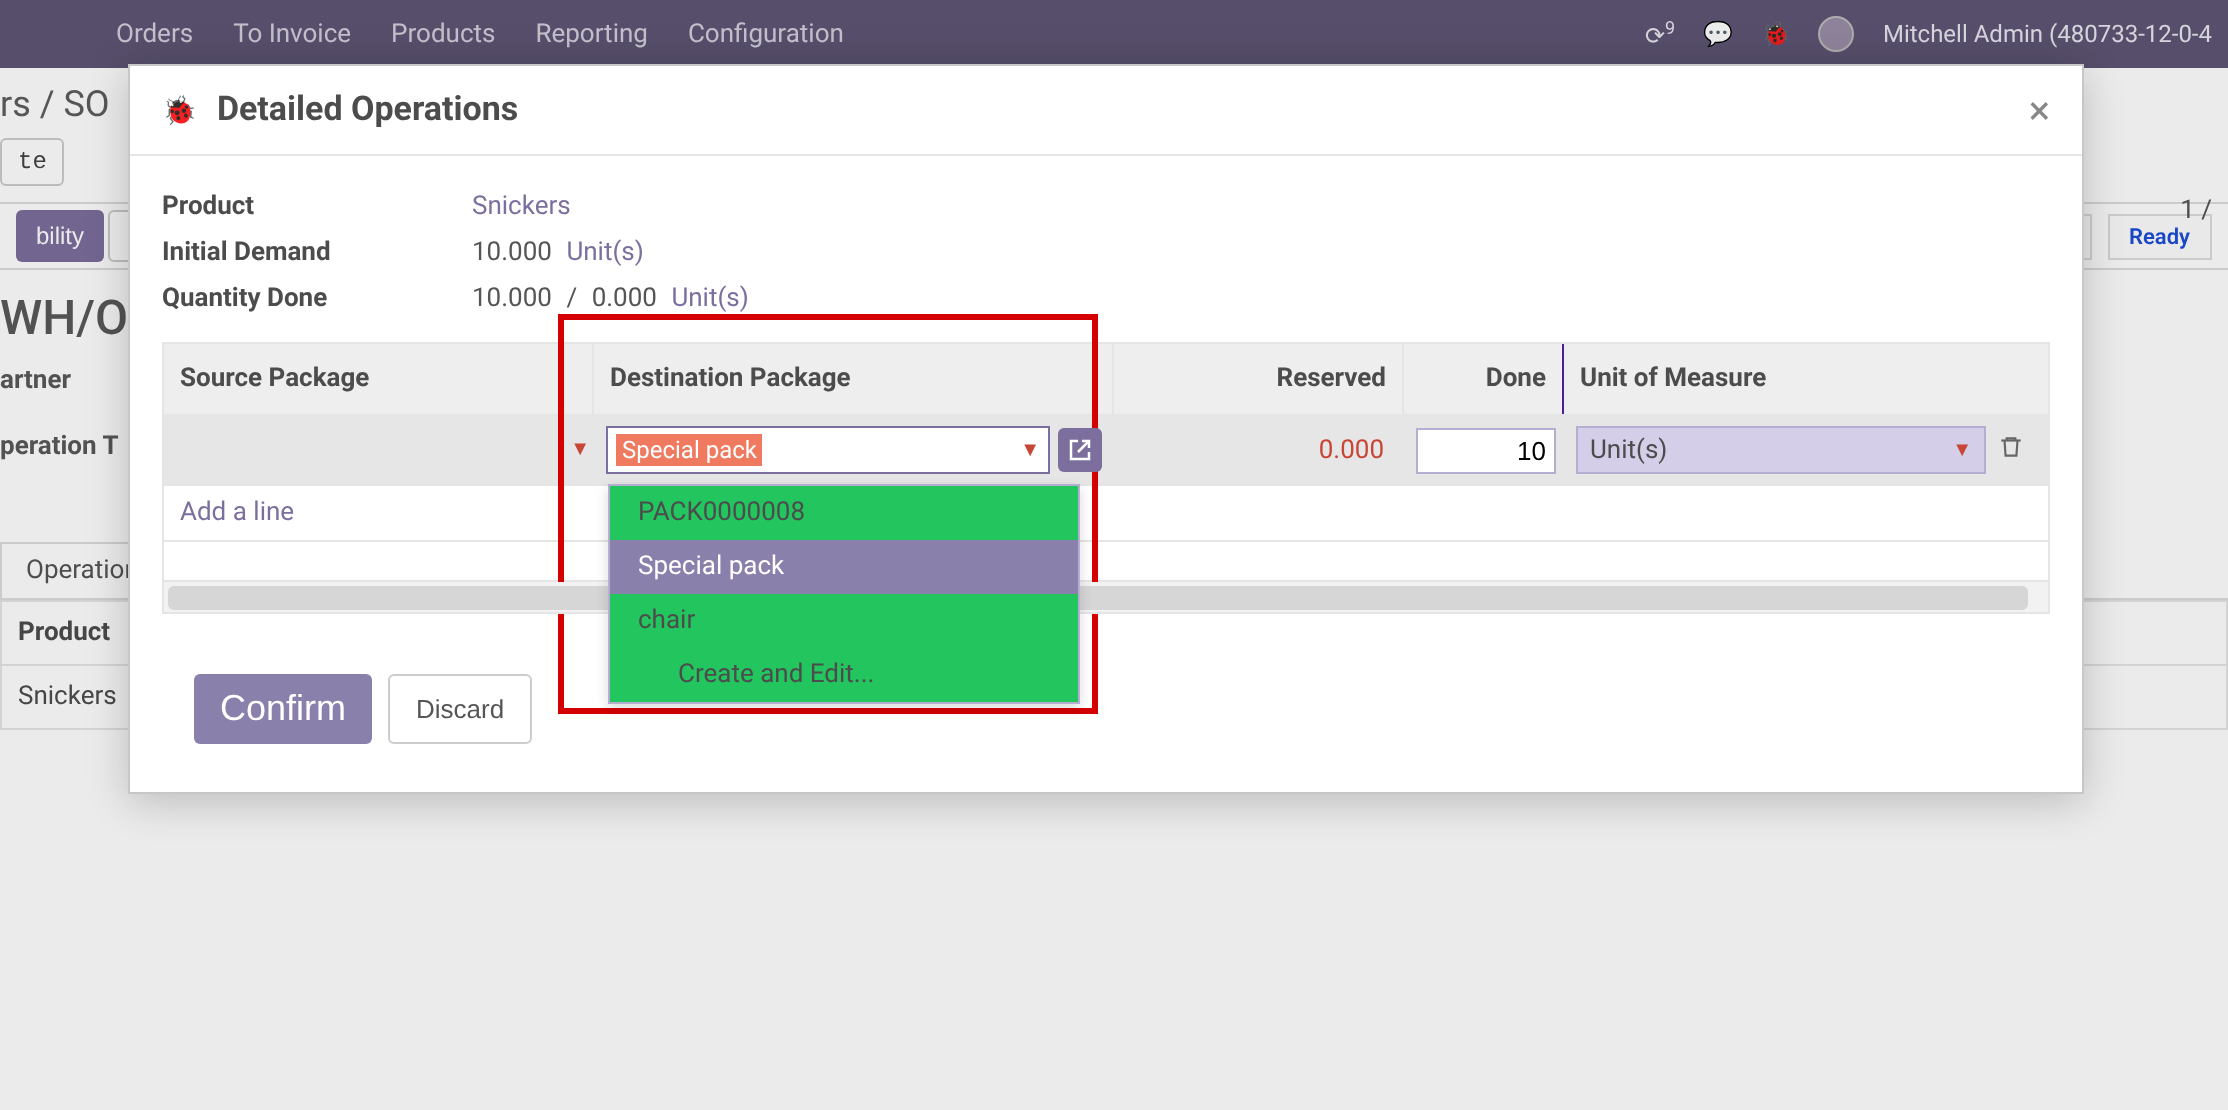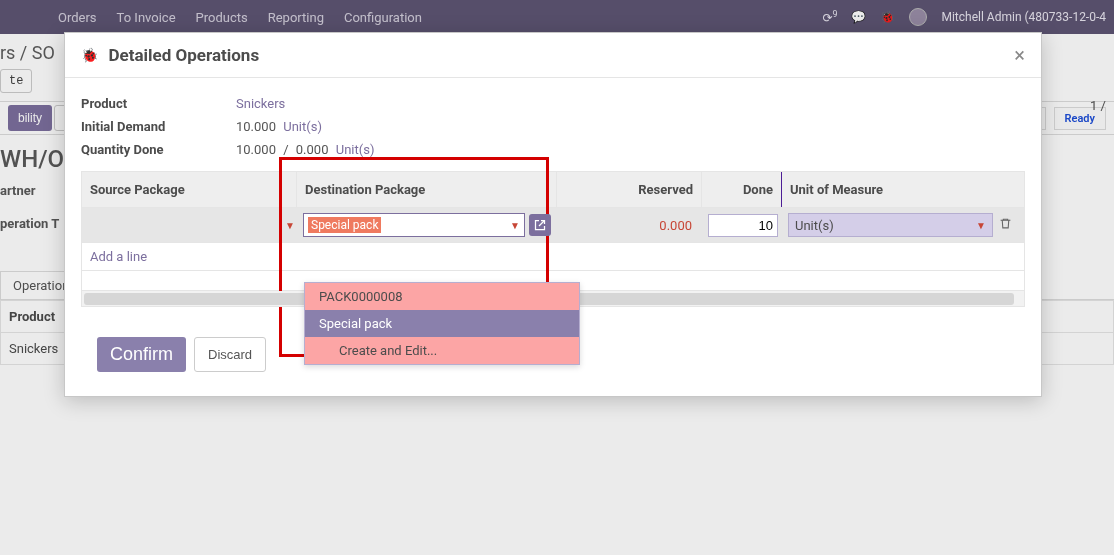--- a/index.html
+++ b/index.html
@@ -406,26 +406,25 @@
   top: -14px;
   left: 198px;
   width: 270px;
   height: 200px;
   pointer-events: none;
 }
 .dd-menu {
   position: absolute;
   top: 28px;
   left: 0;
-  width: 276px;
-  background: #fca5a5;
+  width: 236px;
+  background: #22c55e;
   border: 1px solid #b5aed0;
   z-index: 20;
   box-shadow: 0 2px 6px rgba(0,0,0,0.15);
-  margin-top: 40px;
 }
 .dd-item {
   padding: 6px 14px;
   font-size: 13px;
   color: #4c4c4c;
   cursor: pointer;
 }
 .dd-item.highlighted {
   background: #8a80ac;
   color: #fff;
@@ -561,20 +560,21 @@
           <span class="dd-caret">▼</span>
         </div>
         <div class="ops-cell dest-cell">
           <div class="dest-input-wrap">
             <span class="dest-text">Special pack</span>
             <span class="dest-caret">▼</span>
 
             <div class="dd-menu">
               <div class="dd-item">PACK0000008</div>
               <div class="dd-item highlighted">Special pack</div>
+              <div class="dd-item">chair</div>
               <div class="dd-item create">Create and Edit...</div>
             </div>
           </div>
           <div class="ext-icon">
             <svg width="12" height="12" viewBox="0 0 24 24" fill="none" stroke="white" stroke-width="2.5">
                 <path d="M14 3h7v7"></path>
                 <path d="M10 14 L21 3"></path>
                 <path d="M21 14v7H3V3h7"></path>
               </svg>
           </div>

